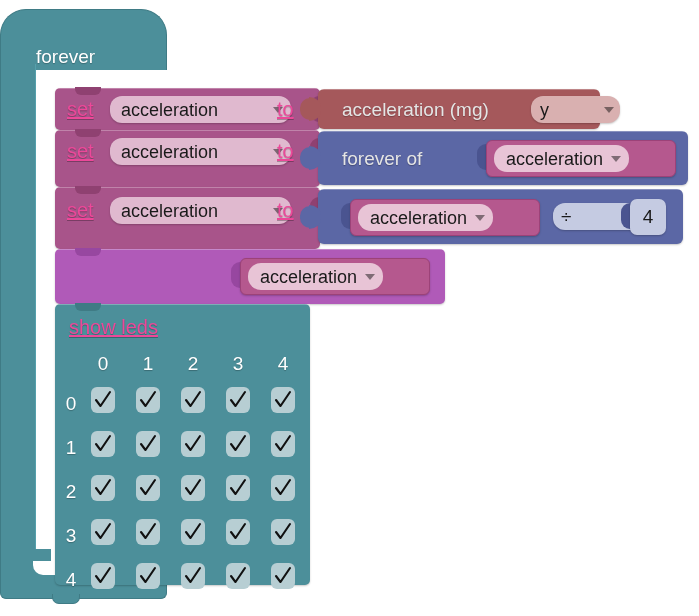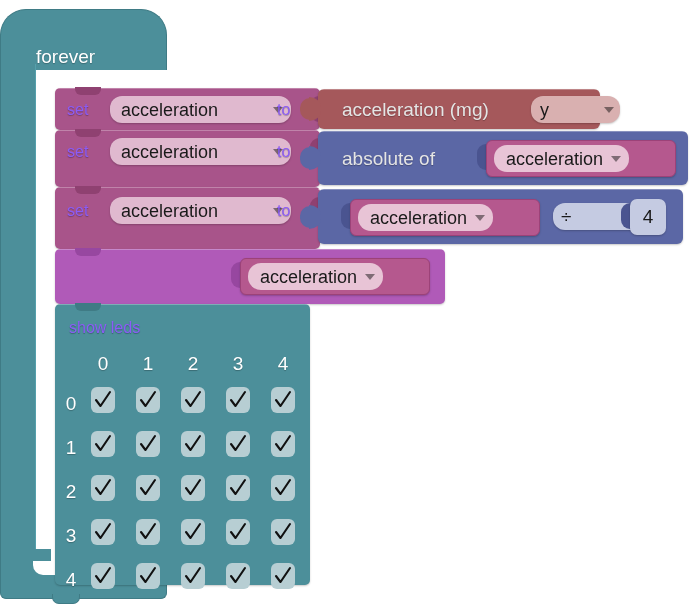--- a/index.html
+++ b/index.html
@@ -50,22 +50,23 @@
   .stmt{position:absolute;box-sizing:border-box;}
   .stmt .body{
     position:absolute;left:0;top:0;right:0;bottom:0;
     border-radius:5px;
   }
   .stmt .notch{
     position:absolute;left:20px;top:-1px;width:26px;height:8px;
     border-radius:0 0 6px 6px;
   }
   .stmt .text{
-    position:absolute;color:#8b5cf6;font-size:16px;line-height:19px;white-space:nowrap;
+    position:absolute;color:#ec4899;font-size:20px;line-height:19px;white-space:nowrap;
     text-shadow:0 1px 1px rgba(0,0,0,.28);
+    text-decoration:underline;
   }
 
   
   .c-var{background:#a8548a;}        
   .c-var-d{background:#8f4171;}
   .c-math{background:#5b67a5;}       
   .c-input{background:#a5585b;}      
   .c-led{background:#b05ab8;}        
   .c-basic{background:#4c8f9a;}      
 
@@ -190,21 +191,21 @@
       <span class="lbl">acceleration</span>
       <span class="tri"></span>
     </div>
     <div class="text" style="left:222px;top:12px;">to</div>
     <div class="socket" style="left:255px;top:8px;background:#8f4171;"></div>
   </div>
 
   <div class="rep c-math shadow" style="left:318px;top:122px;width:370px;height:54px;">
     <div class="hl"></div>
     <div class="plug" style="left:-9px;top:15px;background:#5b67a5;"></div>
-    <div class="rtext" style="left:24px;top:18px;">absolute of</div>
+    <div class="rtext" style="left:24px;top:18px;">forever of</div>
     <div class="socket" style="left:159px;top:13px;background:#4a5490;"></div>
     <div class="varrep shadow" style="left:168px;top:9px;width:190px;height:37px;">
       <div class="inner">
         <span class="lbl">acceleration</span>
         <span class="tri"></span>
       </div>
     </div>
   </div>
 
   <div class="stmt" style="left:55px;top:178px;width:265px;height:62px;">

